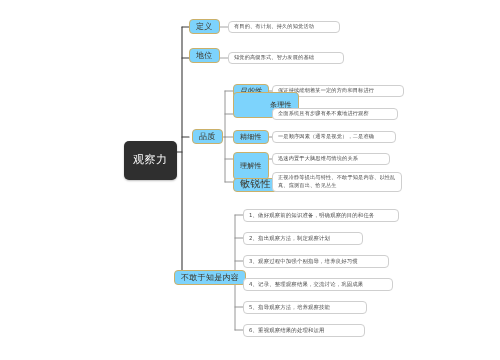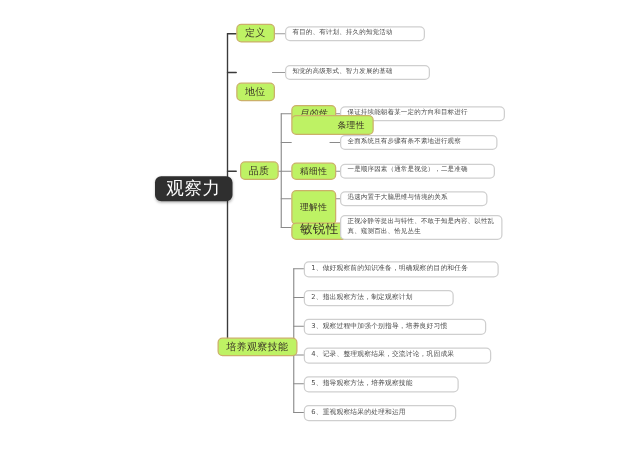--- a/index.html
+++ b/index.html
@@ -25,28 +25,28 @@
     display: flex;
     align-items: center;
     justify-content: center;
     white-space: nowrap;
     line-height: 1.15;
   }
   .root {
     background: #2f2f2f;
     color: #ffffff;
     border-radius: 5px;
-    font-size: 14px;
+    font-size: 11px;
     letter-spacing: .5px;
     padding: 4px 9px;
-    height: 20px;
+    height: 39px;
     box-shadow: 0 1px 2px rgba(0,0,0,.25);
   }
   .branch {
-    background: #bef264;
+    background: #7dd3fc;
     border: 1px solid #cbb069;
     color: #3a3326;
     border-radius: 4px;
     font-size: 8px;
     padding: 0 6px;
     height: 15px;
     letter-spacing: .3px;
   }
   .leaf {
     background: #ffffff;
@@ -122,41 +122,41 @@
       <path d="M235,307 L243,307"></path>
       <path d="M235,330 L243,330"></path>
     </g>
   </svg>
 
   <div class="node root" style="left:124px; top:141px;">观察力</div>
 
   <div class="node branch" style="left:189px; top:19px;">定义</div>
   <div class="node leaf" style="left:228px; top:21px; width:112px;">有目的、有计划、持久的知觉活动</div>
 
-  <div class="node branch" style="left:189px; top:66px;">地位</div>
+  <div class="node branch" style="left:189px; top:48px;">地位</div>
   <div class="node leaf" style="left:228px; top:52px; width:116px;">知觉的高级形式、智力发展的基础</div>
 
   <div class="node branch" style="left:192px; top:129px;">品质</div>
 
   <div class="node branch" style="left:233px; top:84px; height:14px; font-size:7px;font-style:italic;">目的性</div>
   <div class="node leaf" style="left:272px; top:85px; width:132px;">保证持续能朝着某一定的方向和目标进行</div>
 
-  <div class="node branch" style="left:233px; top:92px; height:16px; font-size:7px;padding-left:36px;">条理性</div>
+  <div class="node branch" style="left:233px; top:92px; height:26px; font-size:7px;padding-left:36px;">条理性</div>
   <div class="node leaf" style="left:272px; top:108px; width:126px;">全面系统且有步骤有条不紊地进行观察</div>
 
   <div class="node branch" style="left:233px; top:130px; height:14px; font-size:7px;">精细性</div>
   <div class="node leaf" style="left:272px; top:131px; width:124px;">一是顺序因素（通常是视觉），二是准确</div>
 
   <div class="node branch" style="left:233px; top:152px; height:28px; font-size:7px;">理解性</div>
   <div class="node leaf" style="left:272px; top:153px; width:118px;">迅速内置于大脑思维与情境的关系</div>
 
   <div class="node branch" style="left:233px; top:178px; height:14px; font-size:10px;font-family:Liberation Mono, monospace;">敏锐性</div>
   <div class="node leaf tall" style="left:272px; top:172px; width:130px;">正视冷静等提出与特性、不敢于知是内容、以性乱真、窥测百出、恰见丛生</div>
 
-  <div class="node branch" style="left:174px; top:270px;">培养观察技能</div>
+  <div class="node branch" style="left:174px; top:270px;">不敢于知是内容</div>
 
   <div class="node leaf numbered" style="left:243px; top:209px; width:156px;">1、做好观察前的知识准备，明确观察的目的和任务</div>
   <div class="node leaf numbered" style="left:243px; top:232px; width:120px;">2、指出观察方法，制定观察计划</div>
   <div class="node leaf numbered" style="left:243px; top:255px; width:146px;">3、观察过程中加强个别指导，培养良好习惯</div>
   <div class="node leaf numbered" style="left:243px; top:278px; width:150px;">4、记录、整理观察结果，交流讨论，巩固成果</div>
   <div class="node leaf numbered" style="left:243px; top:301px; width:124px;">5、指导观察方法，培养观察技能</div>
   <div class="node leaf numbered" style="left:243px; top:324px; width:122px;">6、重视观察结果的处理和运用</div>
 
 </div>
 

